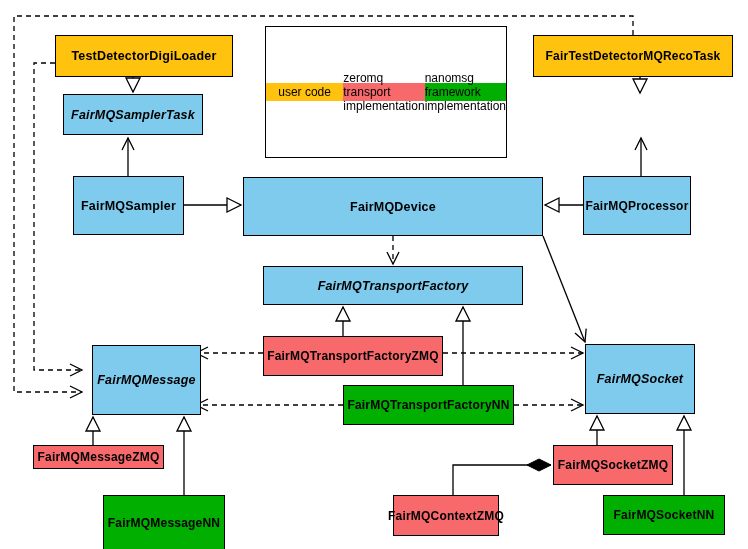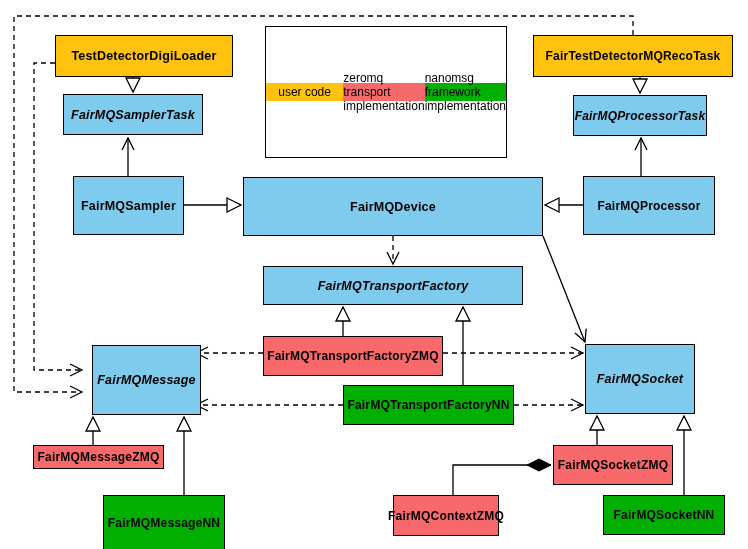--- a/index.html
+++ b/index.html
@@ -84,25 +84,24 @@
   <div id="legend">
     <div class="legend-item cat-user_code">user code</div>
     <div class="legend-item cat-zeromq">zeromq transport implementation</div>
     <div class="legend-item cat-nanomsg">nanomsg framework implementation</div>
   </div>
 
   <div class="node cat-user_code" style="left:55px;top:35px;width:178px;height:42px">TestDetectorDigiLoader</div>
   <div class="node cat-user_code" style="left:533px;top:35px;width:200px;height:42px;font-size:12px">FairTestDetectorMQRecoTask</div>
 
   <div class="node cat-framework abstract" style="left:63px;top:94px;width:140px;height:41px">FairMQSamplerTask</div>
-  <div class="node cat-framework abstract" style="left:573px;top:95px;width:134px;height:41px;font-size:12px">FairMQProcessorTask</div>
 
   <div class="node cat-framework" style="left:73px;top:176px;width:111px;height:59px">FairMQSampler</div>
   <div class="node cat-framework" style="left:243px;top:177px;width:300px;height:59px">FairMQDevice</div>
-  <div class="node cat-framework" style="left:583px;top:176px;width:132px;height:59px;font-size:12px">FairMQProcessor</div>
+  <div class="node cat-framework" style="left:583px;top:176px;width:108px;height:59px;font-size:12px">FairMQProcessor</div>
 
   <div class="node cat-framework abstract" style="left:263px;top:266px;width:260px;height:39px">FairMQTransportFactory</div>
   <div class="node cat-zeromq" style="left:263px;top:336px;width:180px;height:40px;font-size:12px">FairMQTransportFactoryZMQ</div>
   <div class="node cat-nanomsg" style="left:343px;top:385px;width:171px;height:40px;font-size:12px">FairMQTransportFactoryNN</div>
 
   <div class="node cat-framework abstract" style="left:92px;top:345px;width:109px;height:70px">FairMQMessage</div>
   <div class="node cat-framework abstract" style="left:585px;top:344px;width:110px;height:70px">FairMQSocket</div>
 
   <div class="node cat-zeromq" style="left:33px;top:445px;width:131px;height:24px;font-size:12px">FairMQMessageZMQ</div>
   <div class="node cat-nanomsg" style="left:103px;top:495px;width:122px;height:56px;font-size:12px">FairMQMessageNN</div>

